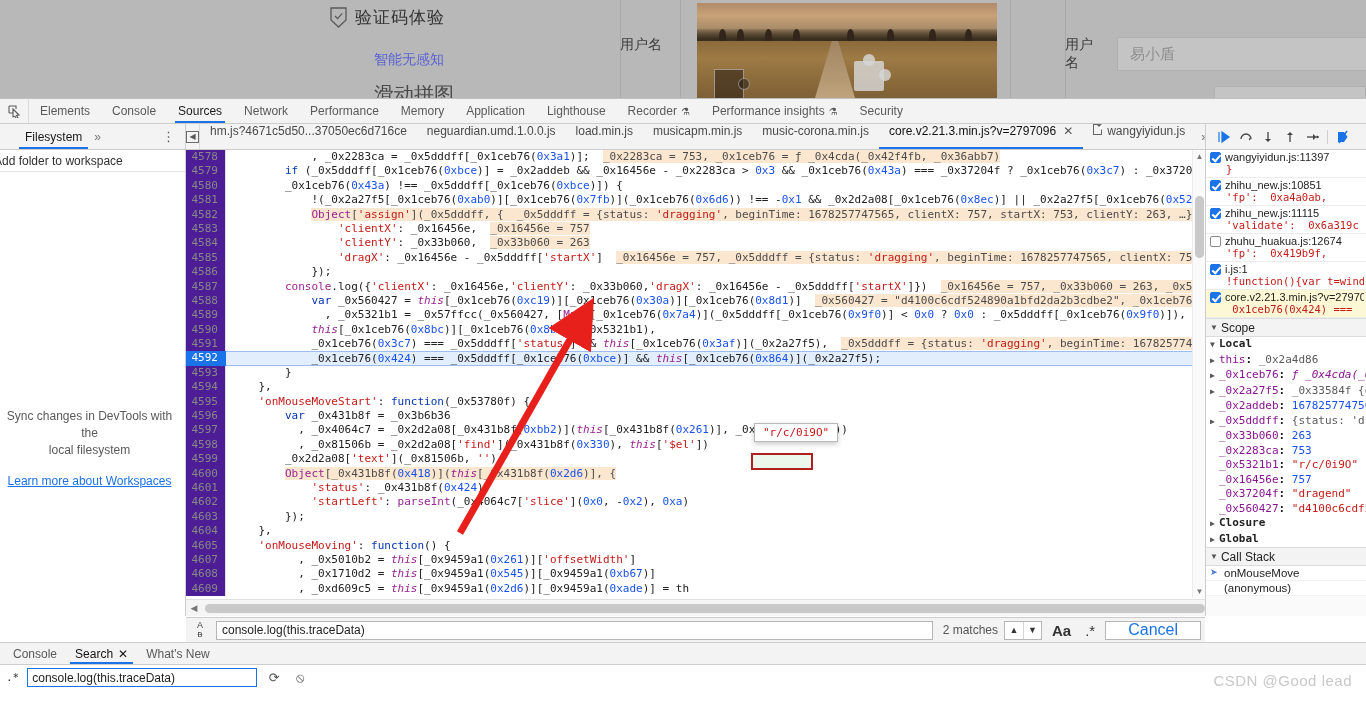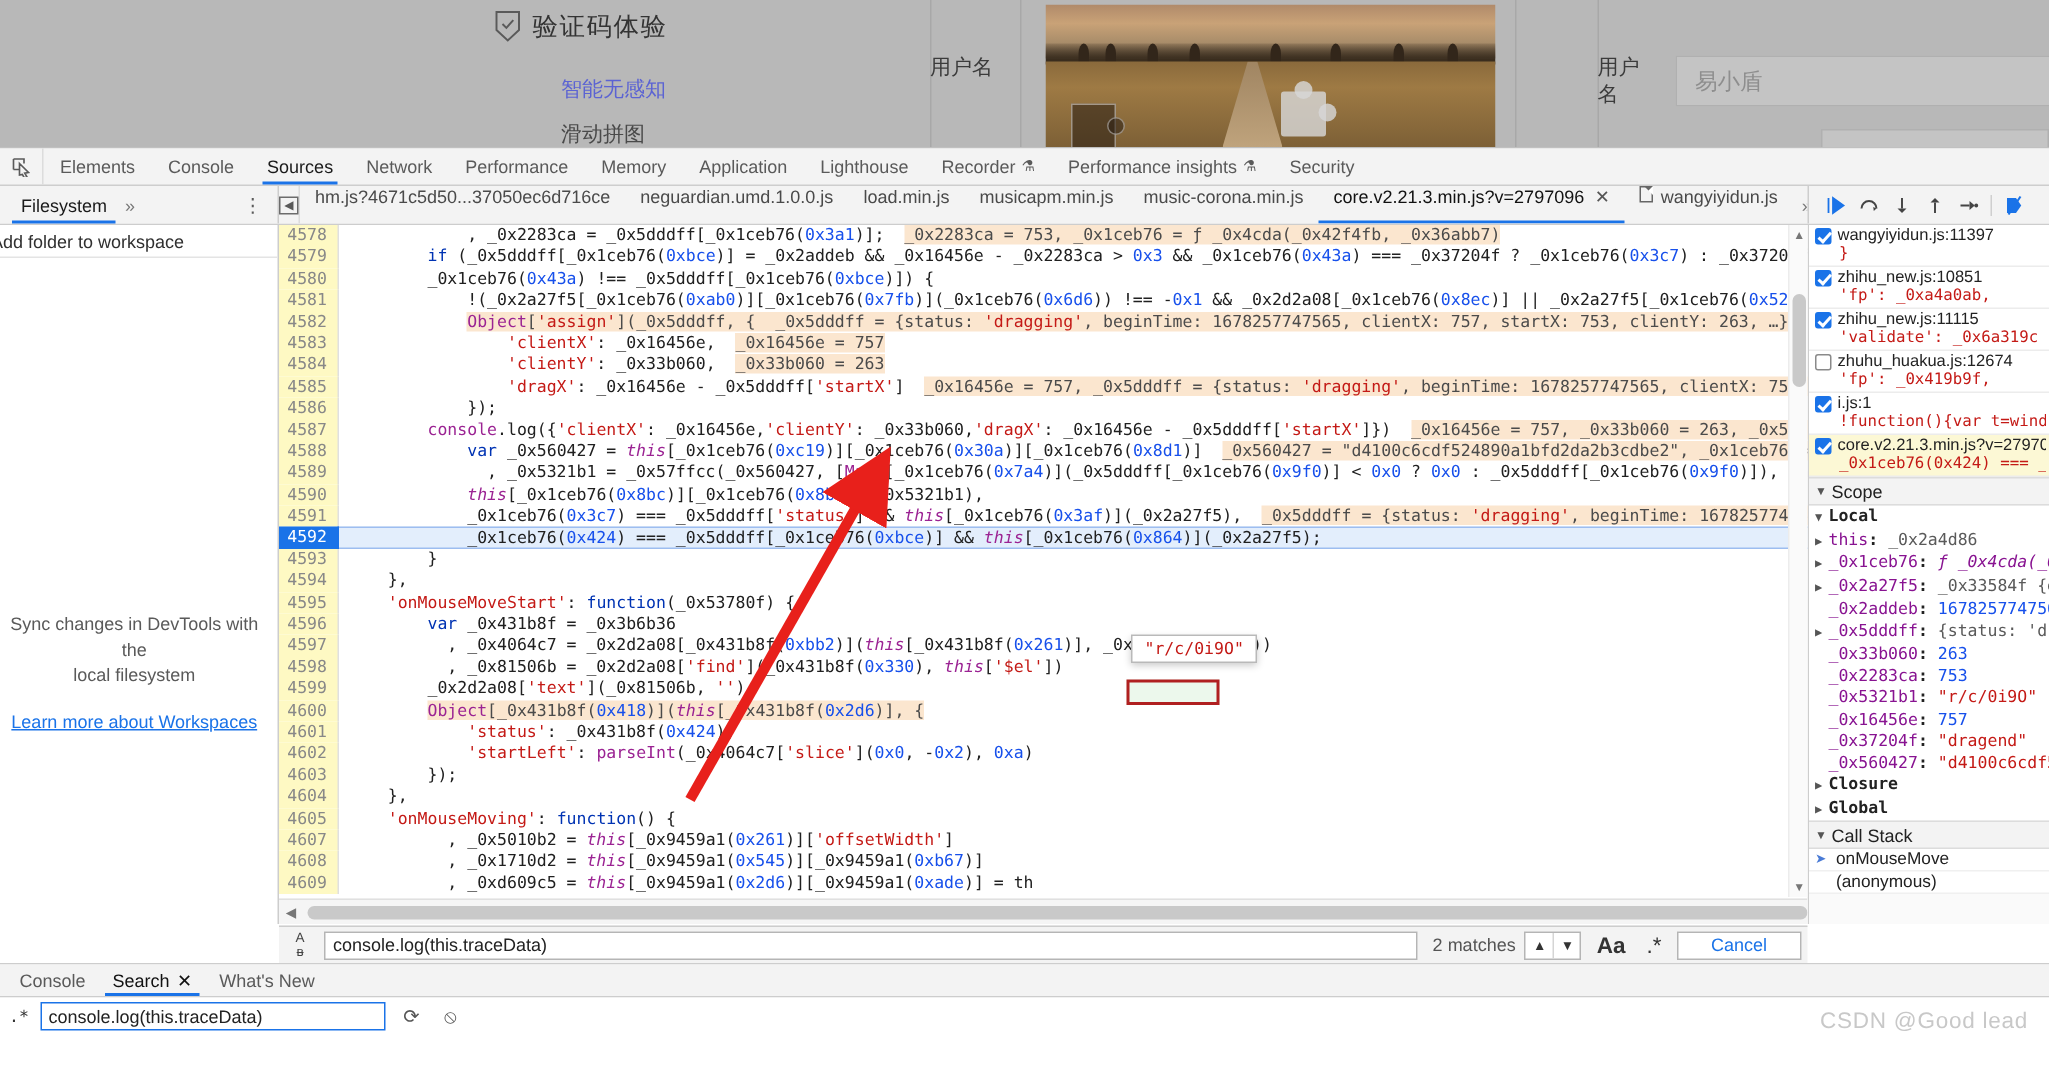--- a/index.html
+++ b/index.html
@@ -15,21 +15,21 @@
     position: absolute; left: 0; top: 0; width: 1366px; height: 98px;
     background: #b8b8b8;
     overflow: hidden;
   }
   .wp-col-divider { position: absolute; top: 0; height: 98px; width: 1px; background: #a8a8a8; }
   .captcha-block { position: absolute; left: 330px; top: 6px; width: 250px; }
   .captcha-title { display: flex; align-items: center; gap: 8px; }
   .shield-ico { width: 17px; height: 21px; display: block; }
   .captcha-title-txt { font-size: 17px; color: #333; letter-spacing: 1px; }
   .captcha-link { margin-top: 22px; margin-left: 44px; font-size: 14px; color: #5b63d3; }
-  .captcha-link2 { margin-top: 12px; margin-left: 44px; font-size: 14px; color: #4a4a4a; }
+  .captcha-link2 { margin-top: 12px; margin-left: 44px; font-size: 20px; color: #4a4a4a; }
 
   .slidepuzzle { position: absolute; left: 697px; top: 3px; width: 300px; height: 95px; overflow: hidden; }
   .sp-sky {
     position: absolute; left:0; top:0; width:300px; height:36px;
     background: linear-gradient(180deg,#b08a6a 0%, #c9a277 35%, #a98d6a 70%, #6c5b46 100%);
   }
   .sp-treeline { position: absolute; left:0; top:26px; width:300px; height:14px;
     background: linear-gradient(180deg, rgba(60,45,30,.15), #3a2d1e 75%); }
   .sp-tree { position:absolute; bottom:0; width:7px; height:14px; background:#32261a; border-radius:50% 50% 20% 20%; }
   .sp-field {
@@ -81,21 +81,21 @@
   .dt-tab.active::after {
     content: ""; position: absolute; left: 8px; right: 8px; bottom: 0;
     height: 2px; background: #1a73e8;
   }
   .warn-ico { margin-left: 4px; font-size: 10px; color: #5a5a5a; }
 
   
   .dt-row2 { height: 26px; display: flex; border-bottom: 1px solid #cdcdcd; background: #f3f3f3; }
   .nav-head {
     width: 186px; display: flex; align-items: center; background: #f3f3f3;
-    border-right: 1px solid #cdcdcd; padding-left: 8px; position: relative;
+    border-right: 1px solid #cdcdcd; padding-left: 19px; position: relative;
   }
   .nav-tab {
     padding: 0 6px; height: 100%; display: flex; align-items: center;
     font-size: 12px; color: #1a1a1a; position: relative; cursor: pointer;
   }
   .nav-tab.active::after {
     content: ""; position: absolute; left: 0; right: 0; bottom: 0; height: 2px; background: #1a73e8;
   }
   .chev-more { padding: 0 6px; color: #777; font-size: 12px; cursor: pointer; }
   .kebab { position: absolute; right: 10px; color: #5a5a5a; font-size: 13px; letter-spacing: 0; cursor: pointer; }
@@ -139,21 +139,21 @@
     font-size: 12px; color: #5a5a5a; line-height: 17px;
   }
   .nav-link { display:block; margin-top: 14px; color: #1a73e8; text-decoration: underline; cursor:pointer; }
 
   
   .editor { flex: 1; position: relative; background: #fff; overflow: hidden; }
   .code-scroll { position:absolute; left:0; top:0; right:0; bottom:18px; overflow:hidden; }
   .code-line { display: flex; height: 14.4px; line-height: 14.4px; white-space: pre; font-family: "DejaVu Sans Mono", monospace; font-size: 11px; }
   .ln {
     width: 40px; min-width:40px; text-align: right; padding-right: 7px; color: #888;
-    background: #fef9c3; border-right: 1px solid #e0e0e0; user-select:none;
+    background: #4c1d95; border-right: 1px solid #e0e0e0; user-select:none;
   }
   .code-line.hl .ln { background: #1a73e8; color: #fff; border-right-color:#1a73e8; }
   .code-line.hl { background: #e3eefc; }
   .code-line.hl .src { border-top: 1px solid #9dbdf0; border-bottom: 1px solid #9dbdf0; }
   .src { padding-left: 6px; flex: 1; color: #202020; }
   .kw { color: #0033b3; }
   .kw2 { color: #9b2393; }
   .str { color: #c41a16; }
   .num { color: #1750eb; }
   .this { color: #9b2393; font-style: italic; }
@@ -187,21 +187,21 @@
     flex: 1; height: 19px; background: #fff; border: 1px solid #b5b5b5;
     display: flex; align-items: center; padding: 0 5px; font-size: 12px; color: #222;
   }
   .matches { font-size: 12px; color: #555; margin-left: 4px; }
   .nav-arrows { display: flex; border: 1px solid #b5b5b5; background:#fff; height:19px; }
   .nav-arrows span { width: 18px; display:flex; align-items:center; justify-content:center; font-size:9px; color:#333; cursor:pointer; }
   .nav-arrows span + span { border-left: 1px solid #d5d5d5; }
   .find-toggle { font-size: 15px; color: #333; padding: 0 4px; cursor: pointer; font-weight: bold; }
   .cancel-btn {
     border: 1px solid #b5b5b5; background: #fff; color: #1a73e8;
-    font-size: 12px; height: 19px; padding: 0 22px; display:flex; align-items:center; cursor: pointer;
+    font-size: 16px; height: 19px; padding: 0 22px; display:flex; align-items:center; cursor: pointer;
   }
   .status-row {
     height: 23px; background: #f7f7f7; border-top: 1px solid #e0e0e0;
     display: flex; align-items: center; padding: 0 8px; gap: 8px; font-size: 12px; color: #444;
   }
   .brace { color: #555; font-family: "DejaVu Sans Mono", monospace; }
   .coverage { margin-left: auto; font-size: 12px; color: #555; }
 
   
   .dbg-panel { width: 161px; border-left: 1px solid #cdcdcd; background: #fff; overflow: hidden; }

